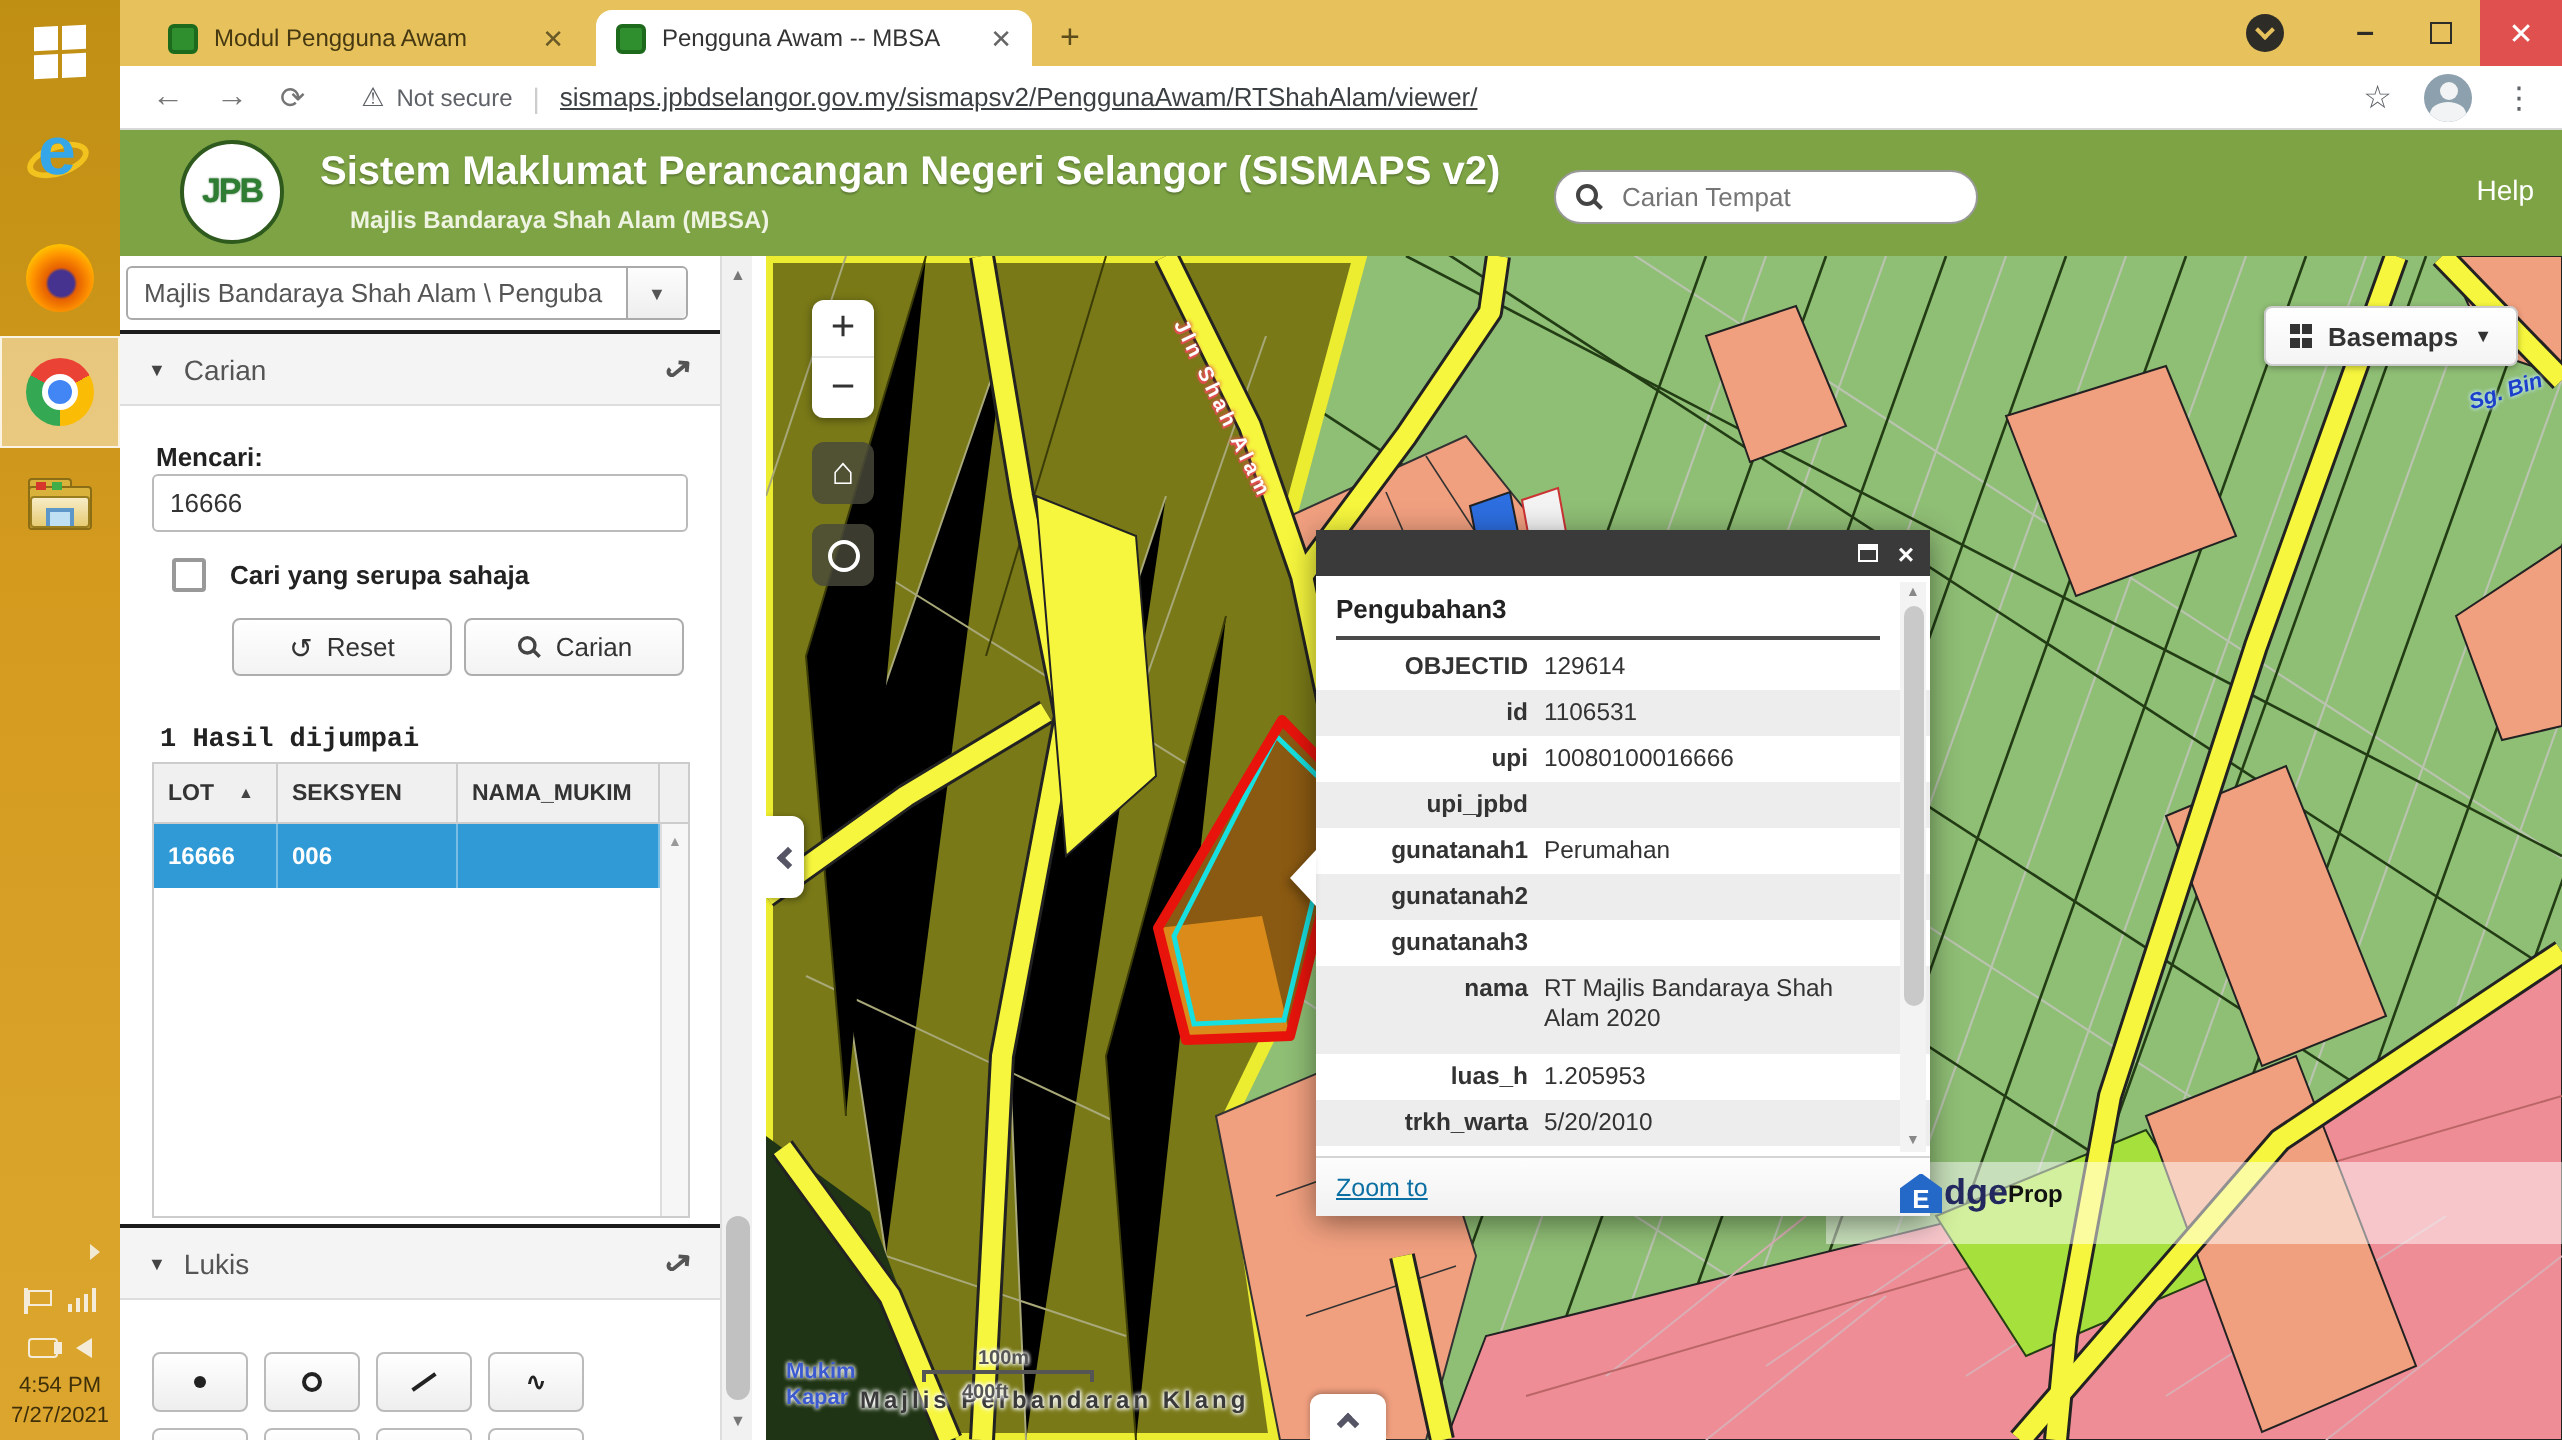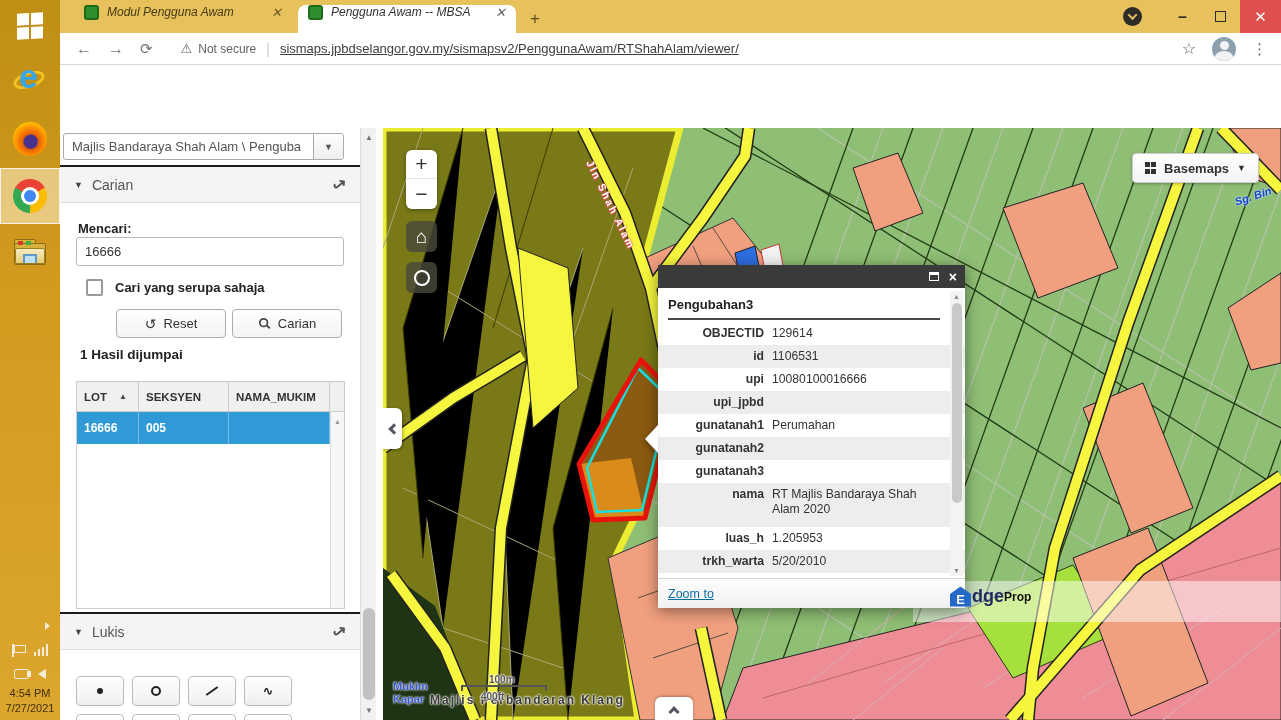--- a/index.html
+++ b/index.html
@@ -38,21 +38,21 @@
   .flagic::after{content:"";position:absolute;left:2px;top:1px;width:10px;height:6px;border:1.5px solid #f4ecd8;}
   .bars{display:flex;align-items:flex-end;gap:1.5px;height:12px;}
   .bars span{width:2.5px;background:#f4ecd8;}
   .kbd{width:15px;height:10px;border:1.5px solid #f4ecd8;border-radius:2px;}
   .spk{width:0;height:0;border-right:8px solid #f4ecd8;border-top:5px solid transparent;border-bottom:5px solid transparent;position:relative;}
   .spk::before{content:"";position:absolute;left:-11px;top:-3px;width:4px;height:6px;background:#f4ecd8;}
 
   
   .browser{position:absolute;left:60px;top:0;width:1221px;height:720px;}
   .tabbar{position:absolute;left:0;top:0;width:100%;height:33px;background:#e7c25c;}
-  .tab{position:absolute;top:5px;height:28px;display:flex;padding:0 10px;width:218px;font-size:12px;color:#463912;font-style:italic;}
+  .tab{position:absolute;top:5px;height:28px;display:flex;align-items:center;padding:0 10px;width:218px;font-size:12px;color:#463912;}
   .tab.active{background:#fff;border-radius:8px 8px 0 0;color:#333;}
   .favicon{width:15px;height:15px;border-radius:3px;background:#2f8f2f;border:2px solid #1d6a1d;margin-right:8px;flex:0 0 auto;}
   .tab .title{flex:1;white-space:nowrap;overflow:hidden;}
   .tab .x{margin-left:8px;color:#6a5a28;font-size:13px;}
   .tab.active .x{color:#666;}
   .newtab{position:absolute;left:470px;top:9px;font-size:17px;color:#5c4c1c;}
   .winctl{position:absolute;top:0;right:0;height:33px;display:flex;align-items:center;}
   .tabsearch{width:19px;height:19px;border-radius:50%;background:#2e2c26;display:flex;align-items:center;justify-content:center;margin-right:22px;}
   .tabsearch .c{width:7px;height:7px;border-left:2.5px solid #e7c25c;border-bottom:2.5px solid #e7c25c;transform:rotate(-45deg) translate(1px,-1px);}
   .wmin{color:#2e2c26;font-size:16px;margin:0 14px;font-weight:bold;}
@@ -98,21 +98,21 @@
   .phead .share{color:#555;font-size:16px;font-weight:bold;transform:rotate(-40deg);}
   .mencari{position:absolute;left:18px;top:54px;font-size:13px;font-weight:bold;color:#222;}
   .searchbox{position:absolute;left:16px;top:70px;width:268px;height:29px;border:1px solid #bbb;border-radius:3px;font-size:13px;color:#333;padding:0 8px;outline:none;}
   .cbrow{position:absolute;left:26px;top:112px;display:flex;align-items:center;gap:12px;}
   .cb{width:17px;height:17px;background:#fff;border:2px solid #999;border-radius:2px;}
   .cbl{font-size:13px;font-weight:bold;color:#222;}
   .btnrow{position:absolute;left:56px;top:142px;display:flex;gap:6px;}
   .btn{width:110px;height:29px;border:1px solid #adadad;border-radius:4px;background:linear-gradient(#fff,#f3f3f3);
     font-size:13px;color:#333;display:flex;align-items:center;justify-content:center;gap:7px;}
   .btn .ric{font-size:14px;color:#333;}
-  .results-n{position:absolute;left:20px;top:180px;font-size:13.5px;font-weight:bold;color:#222;}
+  .results-n{position:absolute;left:20px;top:196px;font-size:13.5px;font-weight:bold;color:#222;font-family:Liberation Mono, monospace;}
   .rtable{position:absolute;left:16px;top:214px;width:269px;height:228px;border:1px solid #ccc;background:#fff;}
   .rthead{display:flex;height:30px;background:#f0f0f0;border-bottom:1px solid #ccc;font-size:11.5px;font-weight:bold;color:#333;}
   .rthead .c{display:flex;align-items:center;padding:0 7px;border-right:1px solid #ccc;}
   .rthead .sort{font-size:8px;margin-left:12px;color:#444;}
   .rtrow{display:flex;height:32px;background:#2f9ad6;color:#fff;font-size:12px;font-weight:bold;}
   .rtrow .c{display:flex;align-items:center;padding:0 7px;border-right:1px solid rgba(255,255,255,.35);}
   .c.w1{width:62px;}.c.w2{width:90px;}.c.w3{width:101px;}
   .rtscroll{position:absolute;right:0;top:30px;bottom:0;width:14px;background:#f6f6f6;border-left:1px solid #ddd;text-align:center;}
   .rtscroll .a{font-size:7px;color:#999;margin-top:6px;}
   .lukis-tools{position:absolute;left:16px;top:62px;display:flex;gap:8px;}
@@ -267,20 +267,32 @@
       </span>
       <span class="sep">|</span>
       <span class="url">sismaps.jpbdselangor.gov.my/sismapsv2/PenggunaAwam/RTShahAlam/viewer/</span>
       <span class="addr-right">
         <span class="star">☆</span>
         <span class="avatar"></span>
         <span class="dots">⋮</span>
       </span>
     </div>
 
+    <div class="apphead">
+      <div class="logo">
+          <span class="mono">JPB</span>
+        </div>
+      <h1>Sistem Maklumat Perancangan Negeri Selangor (SISMAPS v2)</h1>
+      <h2>Majlis Bandaraya Shah Alam (MBSA)</h2>
+      <div class="headsearch">
+        <span class="mag"></span>
+        <input placeholder="Carian Tempat" style="">
+      </div>
+      <span class="help">Help</span>
+    </div>
 
     <div class="content">
 
       <div class="sidebar">
         <div class="layer-dd">
           <span class="txt">Majlis Bandaraya Shah Alam \ Penguba</span>
           <span class="caret">▼</span>
         </div>
 
         <div class="panel" style="top:37px;height:447px">
@@ -314,21 +326,21 @@
                 </span>
               <span class="c w2">
                   <span>SEKSYEN</span>
                 </span>
               <span class="c w3">
                   <span>NAMA_MUKIM</span>
                 </span>
             </div>
             <div class="rtrow">
               <span class="c w1">16666</span>
-              <span class="c w2">005</span>
+              <span class="c w2">006</span>
               <span class="c w3"></span>
             </div>
             <div class="rtscroll">
                 <div class="a">▲</div>
               </div>
           </div>
         </div>
 
         <div class="panel" style="top:484px;height:108px">
           <div class="phead">

